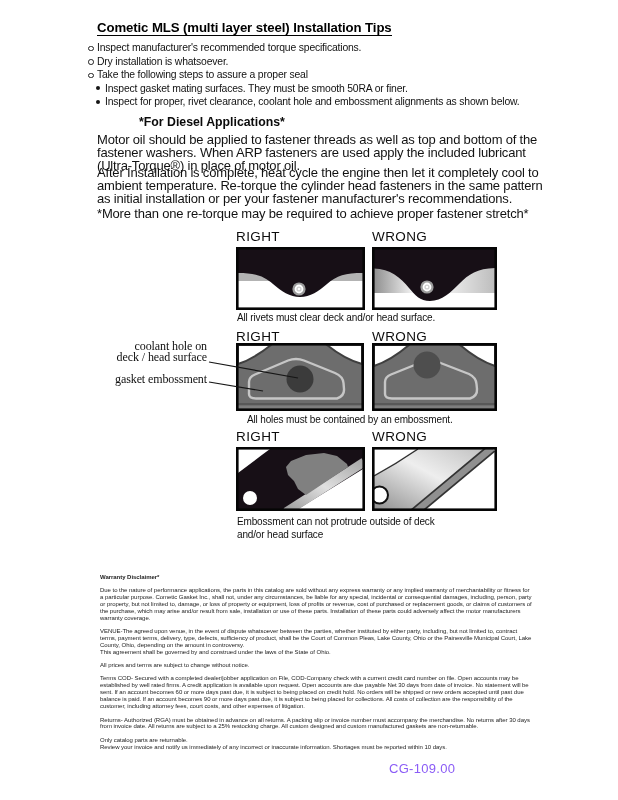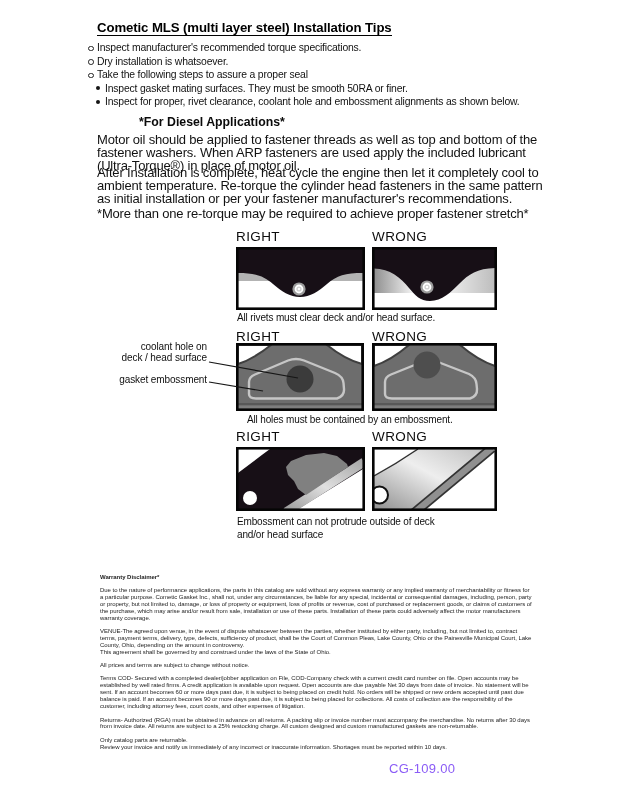--- a/index.html
+++ b/index.html
@@ -27,21 +27,21 @@
   }
   
   .d-head{left:97px;top:115px;font-size:12.3px;font-weight:bold;color:#0a0a0a;margin-left:42px;}
   .d-para{left:97px;width:457px;font-size:13px;letter-spacing:-0.18px;line-height:13.2px;color:#121212;}
   .d-para.p1{top:133px;}
   .d-para.p2{top:166px;}
   .d-para.note{top:207px;}
   
   .rw{font-size:13.5px;letter-spacing:0.4px;color:#0d0d0d;text-align:left;}
   .cap{font-size:10px;letter-spacing:-0.15px;color:#101010;line-height:13px;}
-  .lbl{font-size:10px;letter-spacing:-0.1px;color:#101010;text-align:right;line-height:11px;}
+  .lbl{font-size:12px;letter-spacing:-0.1px;color:#101010;text-align:right;line-height:11px;font-family:Liberation Serif, serif;}
   .lbl span{display:block;}
   svg{display:block;}
   .overlay{pointer-events:none;}
   
   .disc{left:100px;top:574px;width:432px;font-size:6px;line-height:6.9px;letter-spacing:-0.04px;color:#1d1d1d;}
   .disc .dp{margin:0 0 6.5px 0;}
   .disc .dp.tight{margin-bottom:0;}
   .disc .dh{font-weight:bold;margin:0 0 6px 0;}
   
   .pagenum{left:389px;top:761px;font-size:13px;letter-spacing:0.3px;color:#8b5cf6;}

